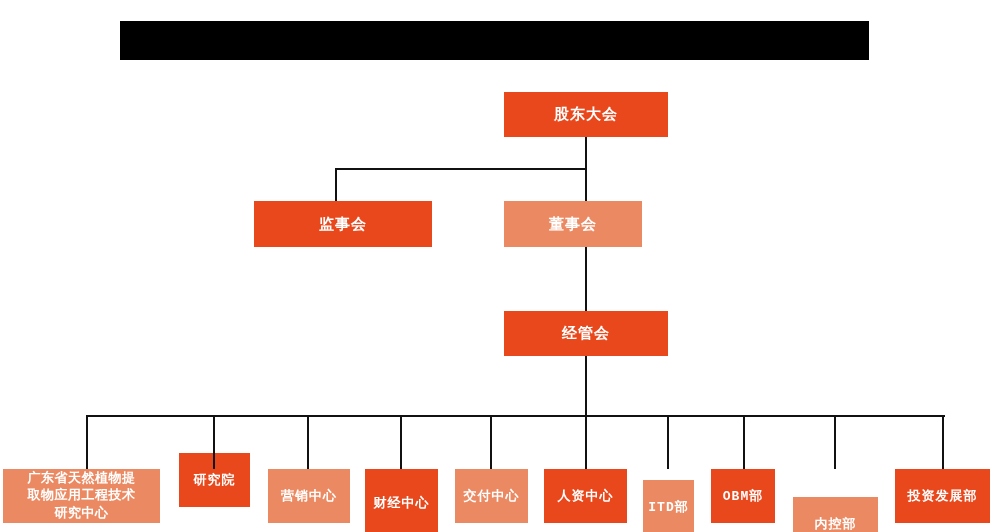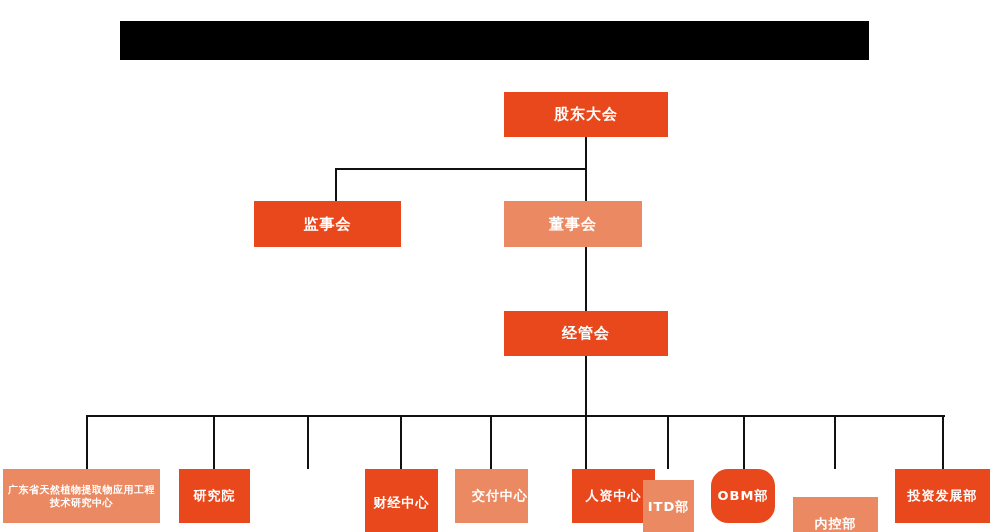--- a/index.html
+++ b/index.html
@@ -1,15 +1,15 @@
 <!DOCTYPE html>
 <html style="--bg: #FFFFFF; --redaction: #000000; --primary: #E8481C; --secondary: #EB8A62; --node-text: #FFFFFF; --connector: #111111;"><head>
 <meta charset="utf-8">
 <style>
-  * { margin: 0; padding: 0; box-sizing: border-box; }
+  * { margin: 0; padding: 0; box-sizing: border-box; font-family: Liberation Mono, monospace; }
   html, body { background: #f3f3f3; }
   body { font-family: "DejaVu Sans", "Liberation Sans", sans-serif; }
 
   .canvas {
     position: relative;
     width: 997px;
     height: 532px;
     background: var(--bg, #FFFFFF);
     overflow: hidden;
     margin: 0 auto;
@@ -31,72 +31,75 @@
     letter-spacing: 1px;
   }
   .node.primary   { background: var(--primary, #E8481C); }
   .node.secondary { background: var(--secondary, #EB8A62); }
 
   .node-label { display: block; }
 
   .lvl-top  { font-size: 15px; }
   .lvl-dept { font-size: 13px; }
   .dept-long .node-label {
-    font-size: 10px;
+    font-size: 13px;
     line-height: 1.35;
     letter-spacing: 0.5px;
-    padding: 0 2px;
+    padding: 0 20px;
   }
 
   .line {
     position: absolute;
     background: var(--connector, #111111);
   }
 </style>
 </head>
 <body>
 
 <div class="canvas">
 
   <div class="redaction-bar" style="left:120px; top:21px; width:749px; height:39px;"></div>
 
   <div class="node primary lvl-top" style="left:504px; top:92px; width:164px; height:45px;">
     <span class="node-label">股东大会</span>
   </div>
 
-  <div class="node primary lvl-top" style="left:254px; top:201px; width:147px; height:46px;">
+  <div class="node primary lvl-top" style="left:254px; top:201px; width:178px; height:46px;">
     <span class="node-label">监事会</span>
   </div>
   <div class="node secondary lvl-top" style="left:504px; top:201px; width:138px; height:46px;">
     <span class="node-label">董事会</span>
   </div>
 
   <div class="node primary lvl-top" style="left:504px; top:311px; width:164px; height:45px;">
     <span class="node-label">经管会</span>
   </div>
 
   <div class="node secondary lvl-dept dept-long" style="left:3px; top:469px; width:157px; height:54px;">
     <span class="node-label">广东省天然植物提取物应用工程技术研究中心</span>
   </div>
-  <div class="node primary lvl-dept" style="left:179px; top:469px; width:71px; height:54px;">
+  <div class="node primary lvl-dept" style="left:179px; top:453px; width:71px; height:54px;">
     <span class="node-label">研究院</span>
+  </div>
+  <div class="node secondary lvl-dept" style="left:268px; top:469px; width:82px; height:54px;">
+    <span class="node-label">营销中心</span>
   </div>
   <div class="node primary lvl-dept" style="left:365px; top:469px; width:73px; height:68px;">
     <span class="node-label">财经中心</span>
   </div>
-  <div class="node secondary lvl-dept" style="left:455px; top:469px; width:73px; height:54px;justify-content:flex-end;">
+  <div class="node secondary lvl-dept" style="left:455px; top:469px; width:73px; height:54px;">
     <span class="node-label">交付中心</span>
   </div>
-  <div class="node primary lvl-dept" style="left:544px; top:469px; width:83px; height:54px;margin-left:28px;">
+  <div class="node primary lvl-dept" style="left:544px; top:469px; width:83px; height:54px;">
     <span class="node-label">人资中心</span>
   </div>
   <div class="node secondary lvl-dept" style="left:643px; top:480px; width:51px; height:54px;">
     <span class="node-label">ITD部</span>
   </div>
-  <div class="node primary lvl-dept" style="left:711px; top:469px; width:64px; height:54px;border-radius:17px;">
+  <div class="node primary lvl-dept" style="left:711px; top:469px; width:64px; height:54px;">
     <span class="node-label">OBM部</span>
   </div>
   <div class="node secondary lvl-dept" style="left:793px; top:469px; width:85px; height:54px;margin-top:28px;">
     <span class="node-label">内控部</span>
   </div>
   <div class="node primary lvl-dept" style="left:895px; top:469px; width:95px; height:54px;text-align:right;">
     <span class="node-label">投资发展部</span>
   </div>
 
   <div class="line" style="left:585px; top:137px; width:2px; height:64px;"></div>

